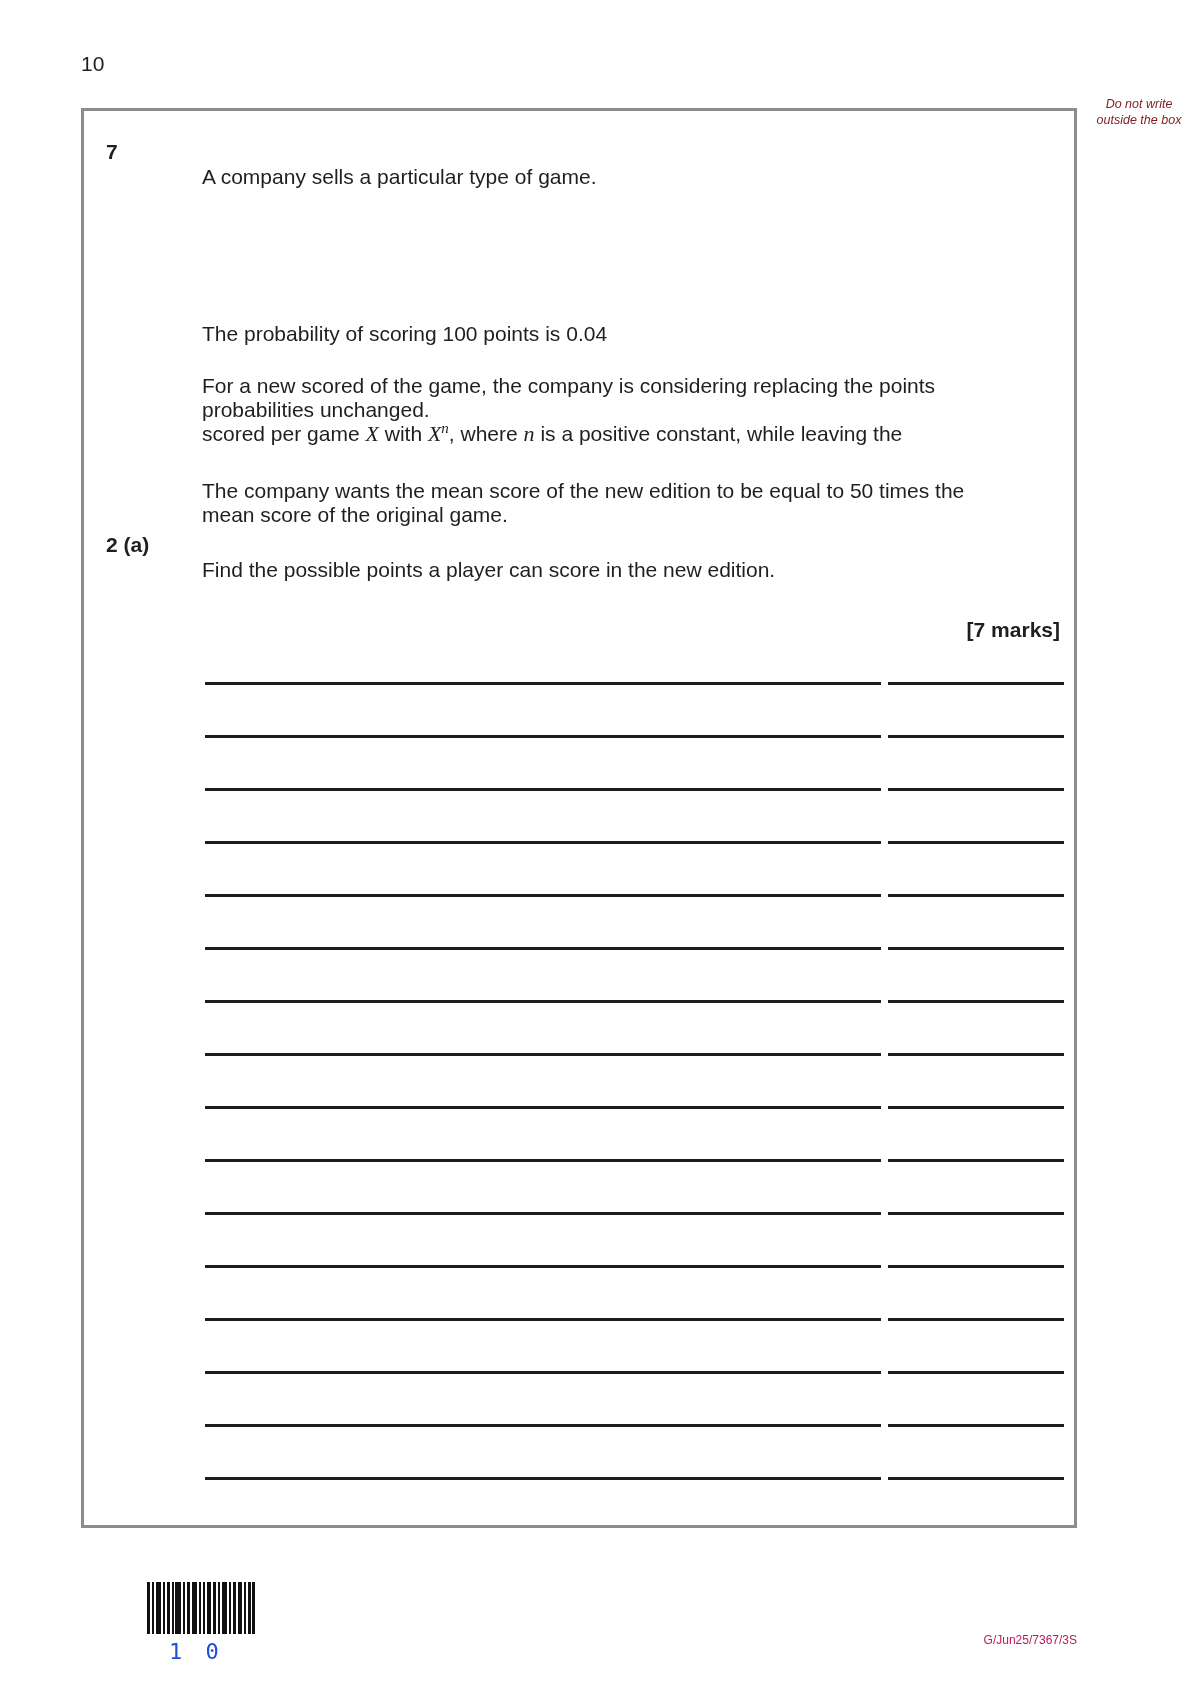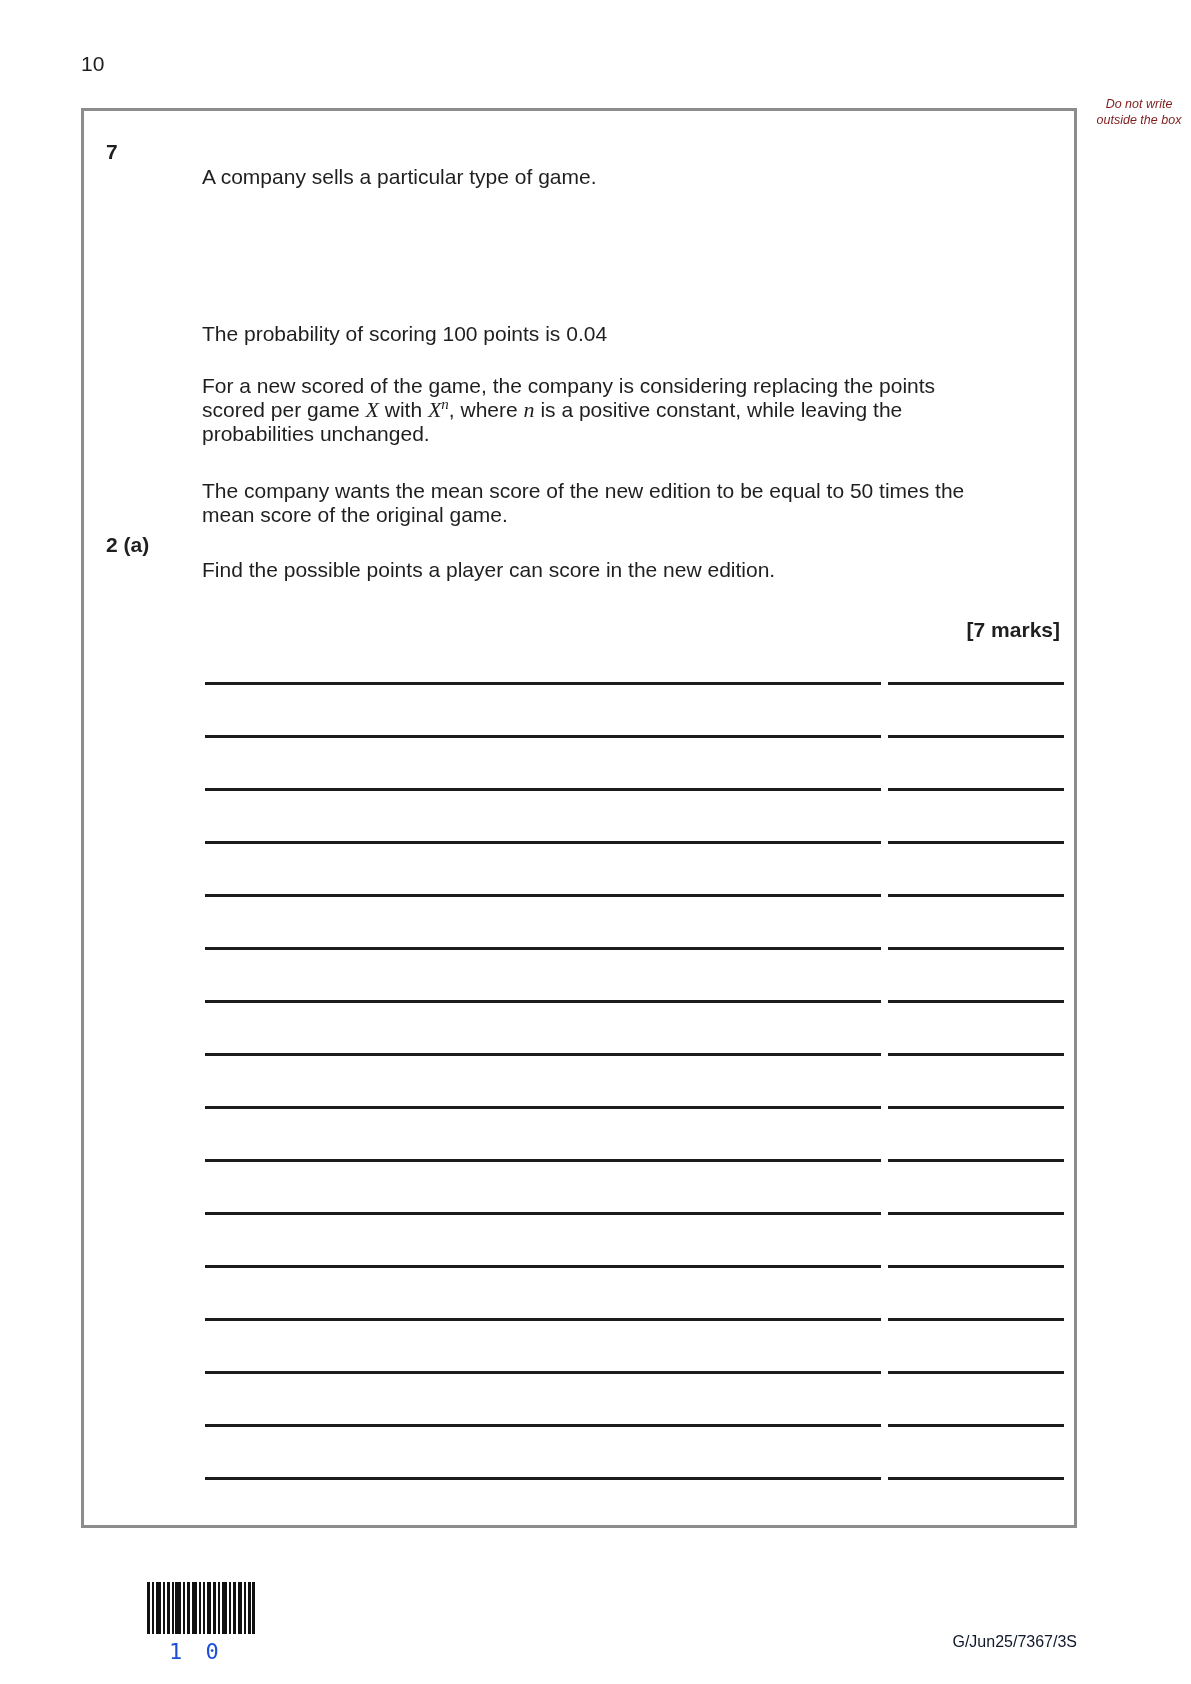--- a/index.html
+++ b/index.html
@@ -63,43 +63,43 @@
   .barcode-wrap{
     position:absolute;left:147px;top:1582px;width:120px;
   }
   .barcode-digits{
     font-family:"DejaVu Sans Mono", monospace;
     font-size:22px;color:#1d4ed8;
     letter-spacing:5px;text-indent:22px;margin-top:1px;
   }
   .footer-code{
     position:absolute;right:114px;top:1633px;
-    font-size:16px;color:#0f172a;
+    font-size:12px;color:#be185d;
   }
 </style>
 </head>
 <body>
 
 <div class="page">
 
   <div class="page-number">10</div>
 
   <div class="margin-note">Do not write outside the box</div>
 
   <div class="question-box">
 
     <div class="qnum">7</div>
 
     <div class="para" style="top:29px">A company sells a particular type of game.</div>
     <div class="para" style="top:186px">The probability of scoring 100 points is 0.04</div>
 
     <div class="para" style="top:238px">
       <div><span>For a new scored of the game, the company is considering replacing the points</span></div>
+      <div><span>probabilities unchanged.</span></div>
       <div><span>scored per game </span><span class="math">X</span><span> with </span><span class="math">X</span><sup class="math-sup">n</sup><span>, where </span><span class="math">n</span><span> is a positive constant, while leaving the</span></div>
-      <div><span>probabilities unchanged.</span></div>
     </div>
 
     <div class="para" style="top:343px">
       <div>The company wants the mean score of the new edition to be equal to 50 times the</div>
       <div>mean score of the original game.</div>
     </div>
 
     <div class="part-label">2 (a)</div>
     <div class="para" style="top:422px">Find the possible points a player can score in the new edition.</div>
 

